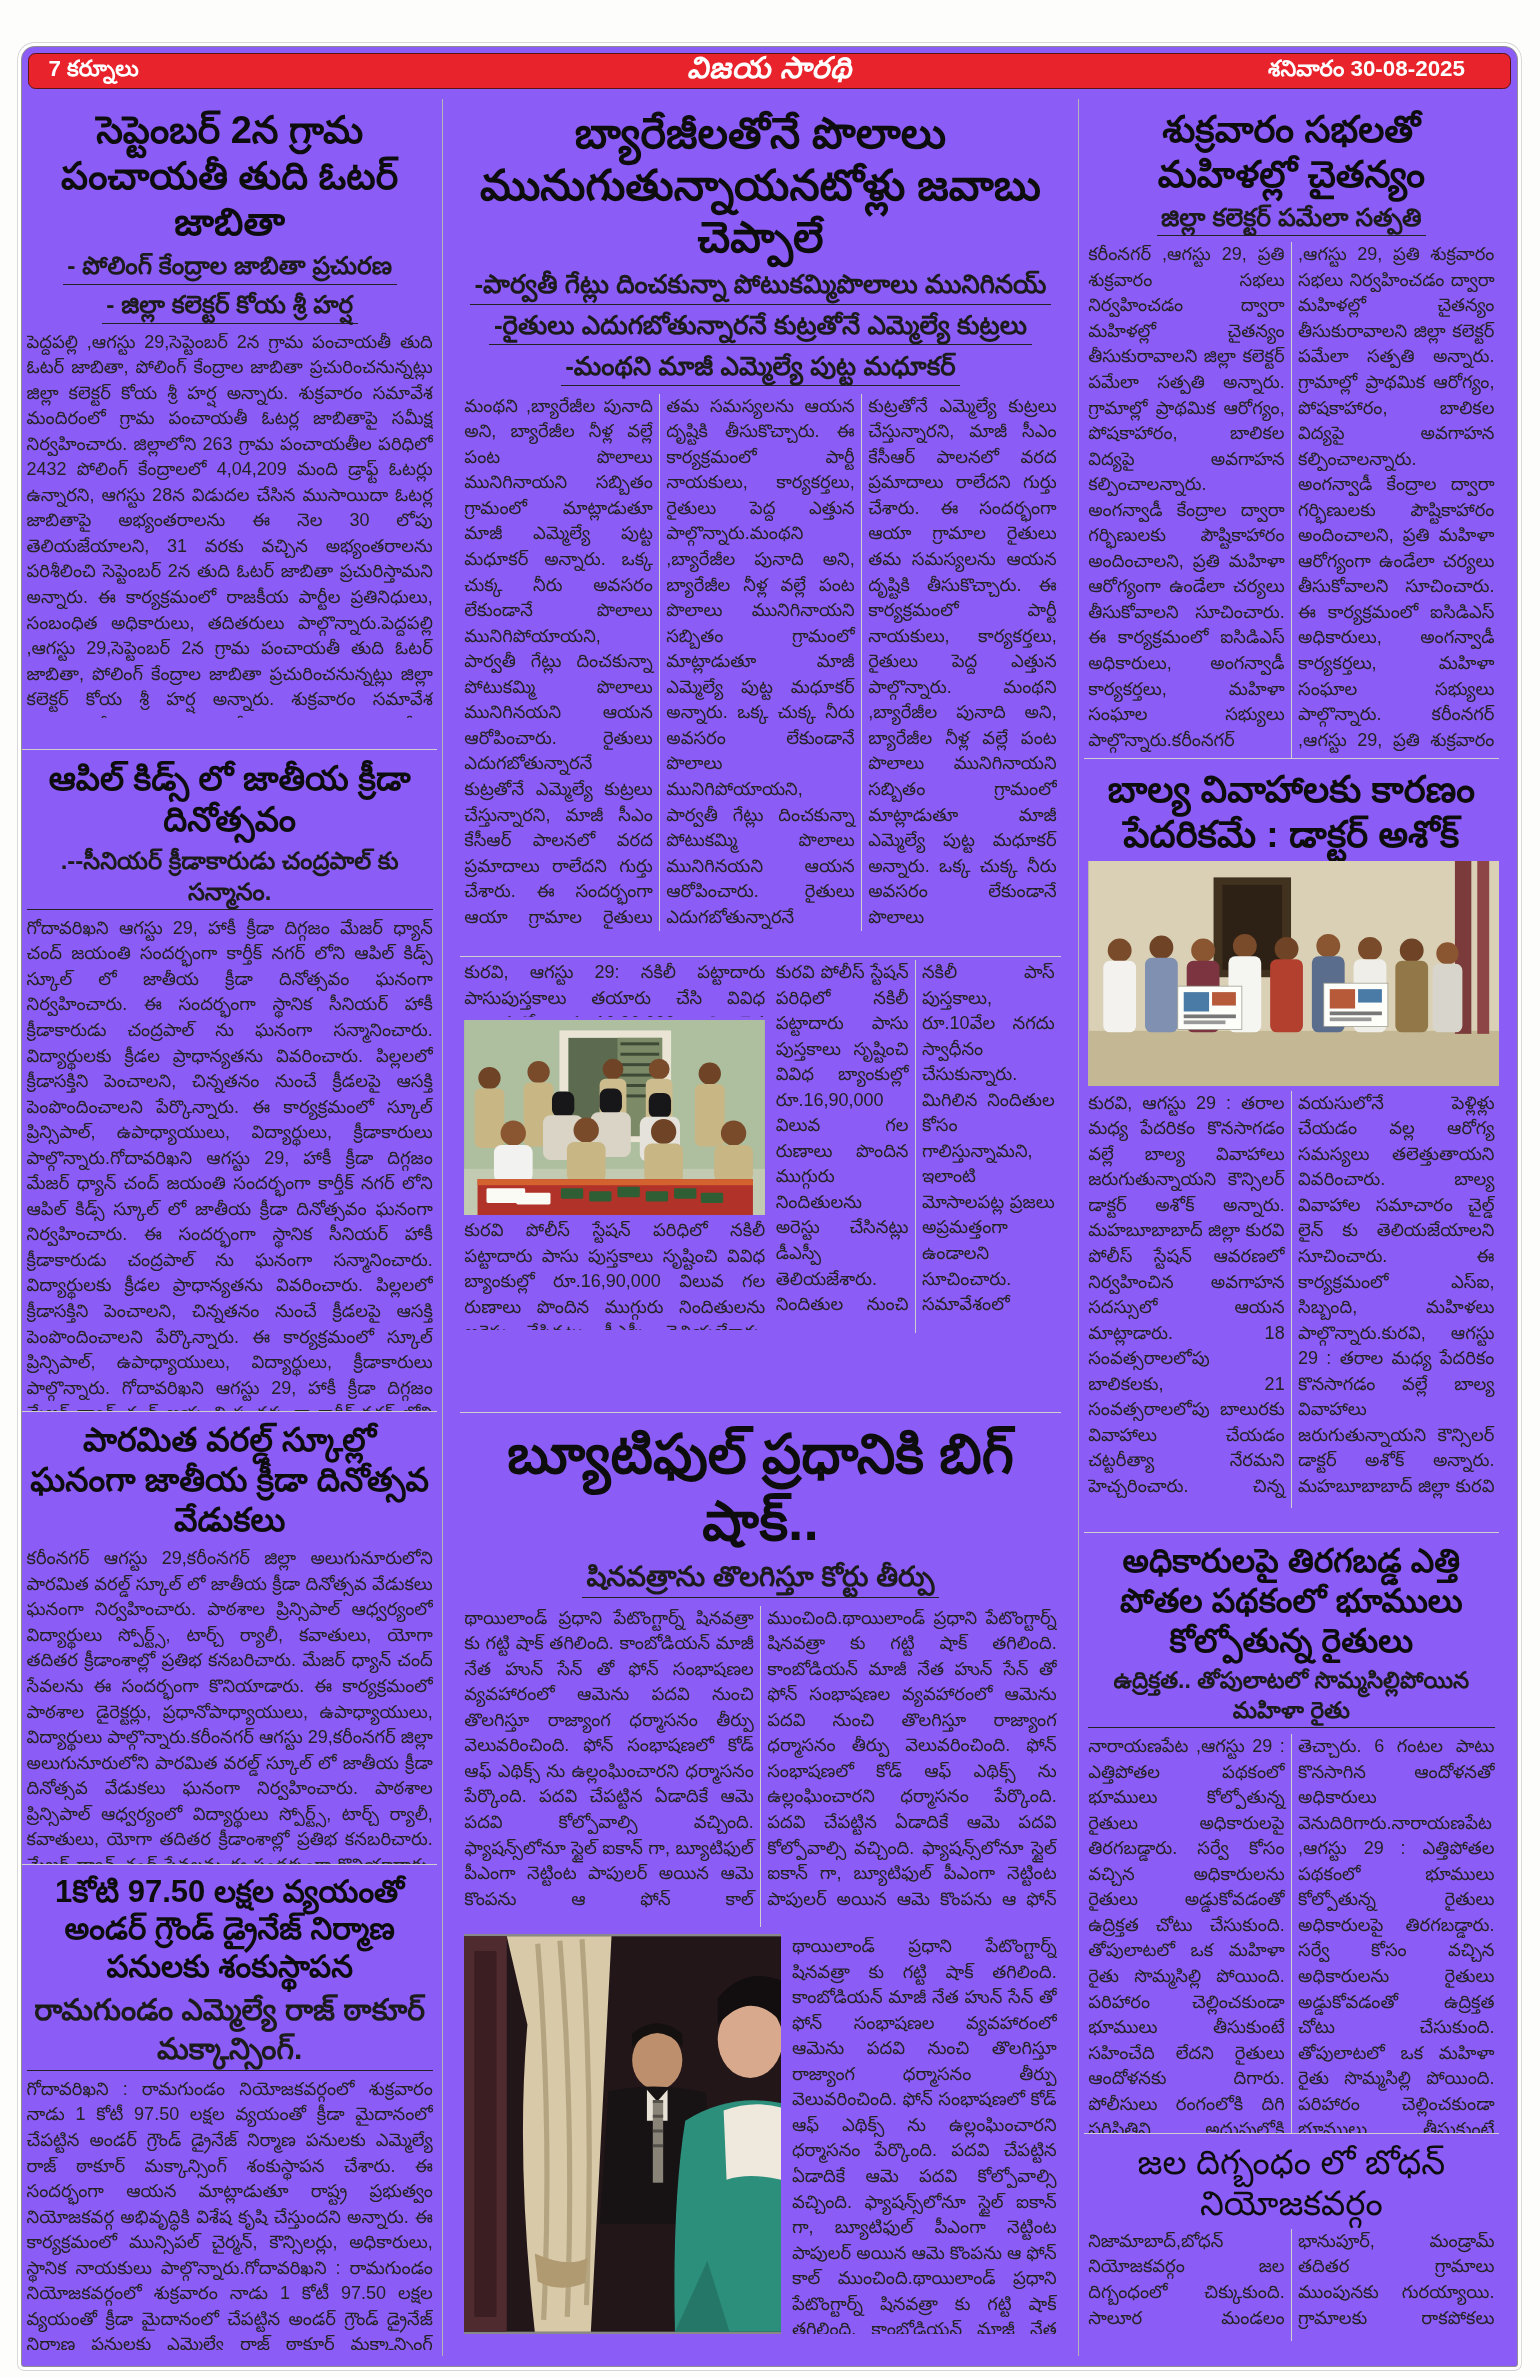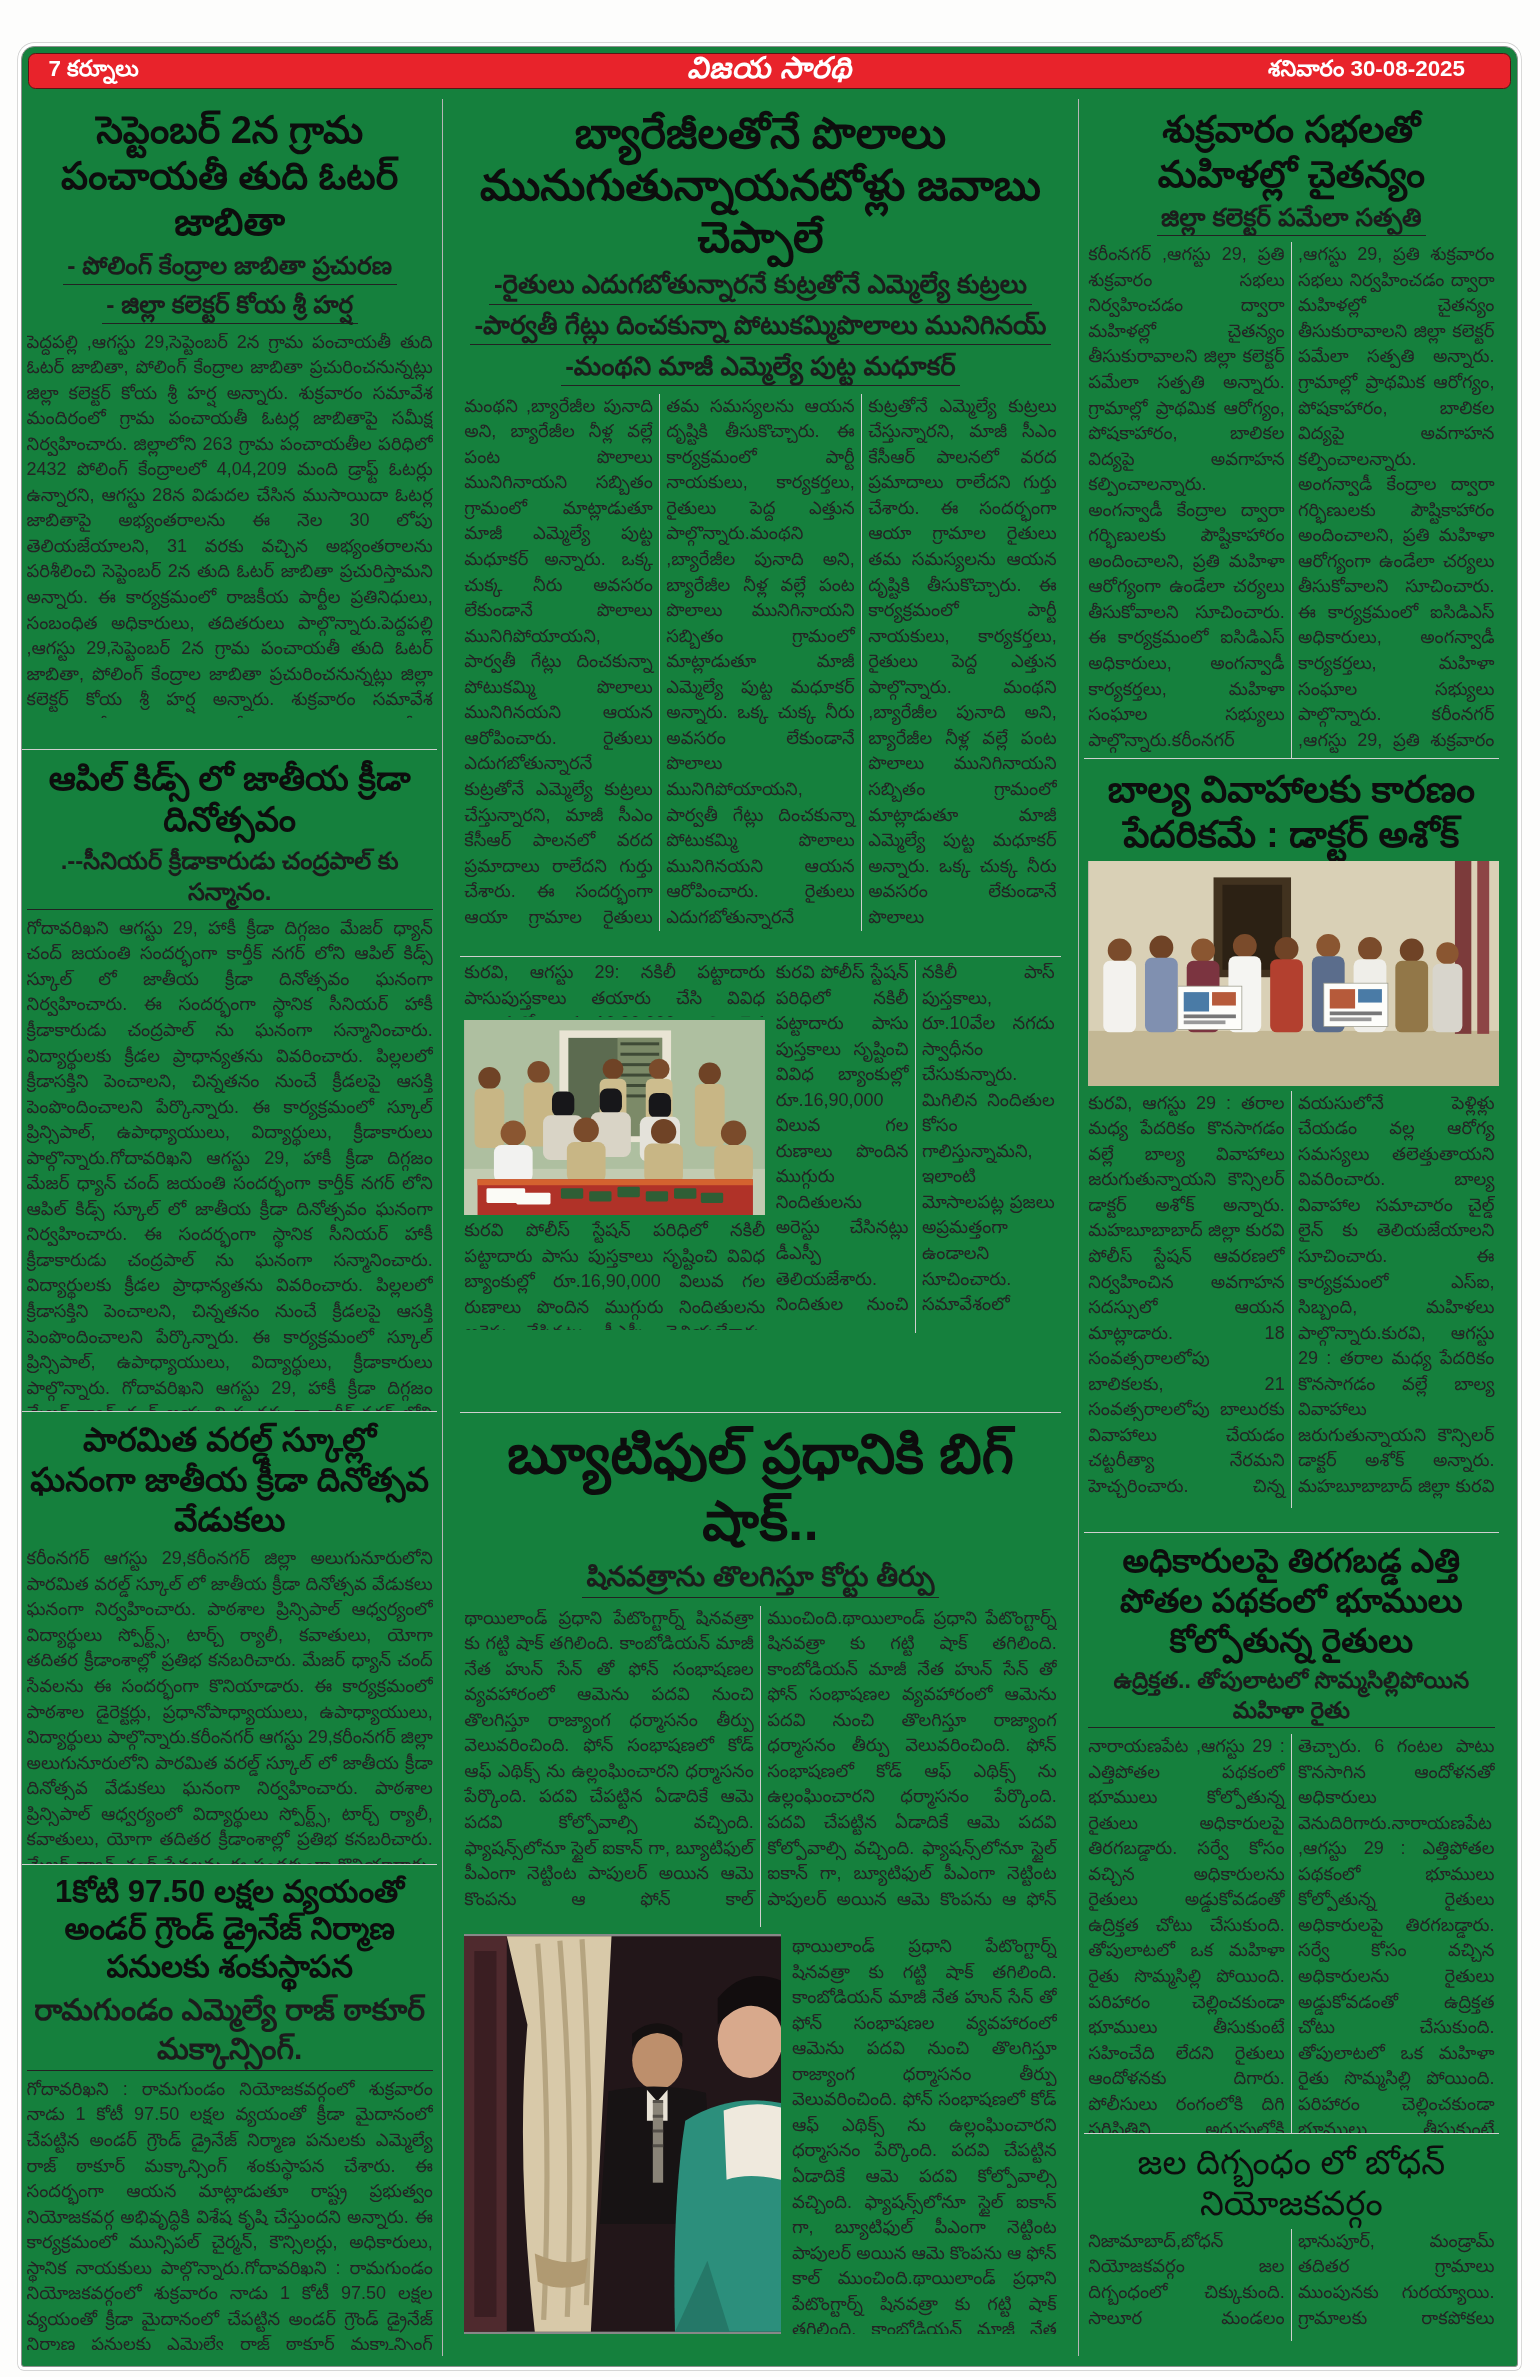--- a/index.html
+++ b/index.html
@@ -1,19 +1,19 @@
 <!DOCTYPE html>
 <html style="font-size:12px"><head>
 <meta charset="utf-8">
 <style>
   html,body{margin:0;padding:0;background:#e9e9e9;}
   .sheet{position:relative;width:1541px;height:2377px;background:#fdfdfc;margin:0 auto;
          font-family:"Liberation Sans","DejaVu Sans",sans-serif;color:#1c1c1c;overflow:hidden;}
   .frame{position:absolute;left:21px;top:46px;width:1495px;height:2319px;
-         border:1.5px solid #8f8f8f;border-radius:13.4px 13.4px 3px 3px;background:#15803d;
+         border:1.5px solid #8f8f8f;border-radius:13.4px 13.4px 3px 3px;background:#8b5cf6;
          box-shadow:0 0 0 3px #fff,0 0 0 3.7px #c9c9c9;}
   
   .masthead{position:absolute;left:6px;top:6px;right:6px;height:34px;background:#e8232b;
             border:1.5px solid #5a1414;border-radius:7.5px;display:flex;align-items:center;
             color:#fff;font-weight:bold;}
   .mh-left{margin-left:19.4px;font-size:22.4px;}
   .mh-brand{position:absolute;left:50%;transform:translateX(-50%);font-size:30px;letter-spacing:0.7px;font-style:italic;}
   .mh-date{margin-left:auto;margin-right:45px;font-size:22.4px;}
   
   .content{position:absolute;left:0;top:52px;width:1477px;height:2257px;display:flex;}
@@ -70,22 +70,22 @@
         <div class="article" style="height:486px">
           <div class="hl" style="font-size:31px">1కోటి 97.50 లక్షల వ్యయంతో అండర్ గ్రౌండ్ డ్రైనేజ్ నిర్మాణ పనులకు శంకుస్థాపన</div>
           <div class="sub" style="font-size:30px"><span>రామగుండం ఎమ్మెల్యే రాజ్ ఠాకూర్ మక్కాన్సింగ్.</span></div>
           <p class="body" style="height:313px;margin:6px 0 0">గోదావరిఖని : రామగుండం నియోజకవర్గంలో శుక్రవారం నాడు 1 కోటీ 97.50 లక్షల వ్యయంతో క్రీడా మైదానంలో చేపట్టిన అండర్ గ్రౌండ్ డ్రైనేజ్ నిర్మాణ పనులకు ఎమ్మెల్యే రాజ్ ఠాకూర్ మక్కాన్సింగ్ శంకుస్థాపన చేశారు. ఈ సందర్భంగా ఆయన మాట్లాడుతూ రాష్ట్ర ప్రభుత్వం నియోజకవర్గ అభివృద్ధికి విశేష కృషి చేస్తుందని అన్నారు. ఈ కార్యక్రమంలో మున్సిపల్ చైర్మన్, కౌన్సిలర్లు, అధికారులు, స్థానిక నాయకులు పాల్గొన్నారు.గోదావరిఖని : రామగుండం నియోజకవర్గంలో శుక్రవారం నాడు 1 కోటీ 97.50 లక్షల వ్యయంతో క్రీడా మైదానంలో చేపట్టిన అండర్ గ్రౌండ్ డ్రైనేజ్ నిర్మాణ పనులకు ఎమ్మెల్యే రాజ్ ఠాకూర్ మక్కాన్సింగ్ శంకుస్థాపన చేశారు. ఈ సందర్భంగా ఆయన మాట్లాడుతూ రాష్ట్ర ప్రభుత్వం నియోజకవర్గ అభివృద్ధికి విశేష కృషి చేస్తుందని అన్నారు. ఈ కార్యక్రమంలో మున్సిపల్ చైర్మన్, కౌన్సిలర్లు, అధికారులు, స్థానిక నాయకులు పాల్గొన్నారు. </p>
         </div>
       </div>
 
       <div class="col col-center">
         <div class="article" style="height:857px">
           <div class="hl" style="font-size:43px">బ్యారేజీలతోనే పొలాలు మునుగుతున్నాయనటోళ్లు జవాబు చెప్పాలే</div>
+          <div class="sub" style="font-size:26px"><span>-పార్వతీ గేట్లు దించకున్నా పోటుకమ్మిపొలాలు మునిగినయ్</span></div>
           <div class="sub" style="font-size:26px"><span>-రైతులు ఎదుగబోతున్నారనే కుట్రతోనే ఎమ్మెల్యే కుట్రలు</span></div>
-          <div class="sub" style="font-size:26px"><span>-పార్వతీ గేట్లు దించకున్నా పోటుకమ్మిపొలాలు మునిగినయ్</span></div>
           <div class="sub" style="font-size:26px"><span>-మంథని మాజీ ఎమ్మెల్యే పుట్ట మధూకర్</span></div>
           <p class="body cols3" style="height:537px;margin:7.5px 0 0">మంథని ,బ్యారేజీల పునాది అని, బ్యారేజీల నీళ్ల వల్లే పంట పొలాలు మునిగినాయని సబ్బితం గ్రామంలో మాట్లాడుతూ మాజీ ఎమ్మెల్యే పుట్ట మధూకర్ అన్నారు. ఒక్క చుక్క నీరు అవసరం లేకుండానే పొలాలు మునిగిపోయాయని, పార్వతీ గేట్లు దించకున్నా పోటుకమ్మి పొలాలు మునిగినయని ఆయన ఆరోపించారు. రైతులు ఎదుగబోతున్నారనే కుట్రతోనే ఎమ్మెల్యే కుట్రలు చేస్తున్నారని, మాజీ సీఎం కేసీఆర్ పాలనలో వరద ప్రమాదాలు రాలేదని గుర్తు చేశారు. ఈ సందర్భంగా ఆయా గ్రామాల రైతులు తమ సమస్యలను ఆయన దృష్టికి తీసుకొచ్చారు. ఈ కార్యక్రమంలో పార్టీ నాయకులు, కార్యకర్తలు, రైతులు పెద్ద ఎత్తున పాల్గొన్నారు.మంథని ,బ్యారేజీల పునాది అని, బ్యారేజీల నీళ్ల వల్లే పంట పొలాలు మునిగినాయని సబ్బితం గ్రామంలో మాట్లాడుతూ మాజీ ఎమ్మెల్యే పుట్ట మధూకర్ అన్నారు. ఒక్క చుక్క నీరు అవసరం లేకుండానే పొలాలు మునిగిపోయాయని, పార్వతీ గేట్లు దించకున్నా పోటుకమ్మి పొలాలు మునిగినయని ఆయన ఆరోపించారు. రైతులు ఎదుగబోతున్నారనే కుట్రతోనే ఎమ్మెల్యే కుట్రలు చేస్తున్నారని, మాజీ సీఎం కేసీఆర్ పాలనలో వరద ప్రమాదాలు రాలేదని గుర్తు చేశారు. ఈ సందర్భంగా ఆయా గ్రామాల రైతులు తమ సమస్యలను ఆయన దృష్టికి తీసుకొచ్చారు. ఈ కార్యక్రమంలో పార్టీ నాయకులు, కార్యకర్తలు, రైతులు పెద్ద ఎత్తున పాల్గొన్నారు. మంథని ,బ్యారేజీల పునాది అని, బ్యారేజీల నీళ్ల వల్లే పంట పొలాలు మునిగినాయని సబ్బితం గ్రామంలో మాట్లాడుతూ మాజీ ఎమ్మెల్యే పుట్ట మధూకర్ అన్నారు. ఒక్క చుక్క నీరు అవసరం లేకుండానే పొలాలు మునిగిపోయాయని, పార్వతీ గేట్లు దించకున్నా పోటుకమ్మి పొలాలు మునిగినయని ఆయన ఆరోపించారు. రైతులు ఎదుగబోతున్నారనే కుట్రతోనే ఎమ్మెల్యే కుట్రలు చేస్తున్నారని, మాజీ సీఎం కేసీఆర్ పాలనలో వరద ప్రమాదాలు రాలేదని గుర్తు చేశారు. ఈ సందర్భంగా ఆయా గ్రామాల రైతులు తమ సమస్యలను ఆయన దృష్టికి తీసుకొచ్చారు. ఈ కార్యక్రమంలో పార్టీ నాయకులు, కార్యకర్తలు, రైతులు పెద్ద ఎత్తున పాల్గొన్నారు. </p>
         </div>
 
         <div class="article" style="height:456px">
           <div class="flexrow" style="height:379px">
             <div style="width:301px;overflow:hidden">
               <p class="body" style="height:57px;margin:0">కురవి, ఆగస్టు 29: నకిలీ పట్టాదారు పాసుపుస్తకాలు తయారు చేసి వివిధ బ్యాంకుల్లో రూ.16,90,000 విలువైన రుణాలు పొందిన ముఠా గుట్టు రట్టు చేశారు.</p>
               <svg class="photo" width="301" height="195" viewBox="0 0 404 262" style="margin:3px 0">
                 <rect width="404" height="262" fill="#aebfa0"></rect>

